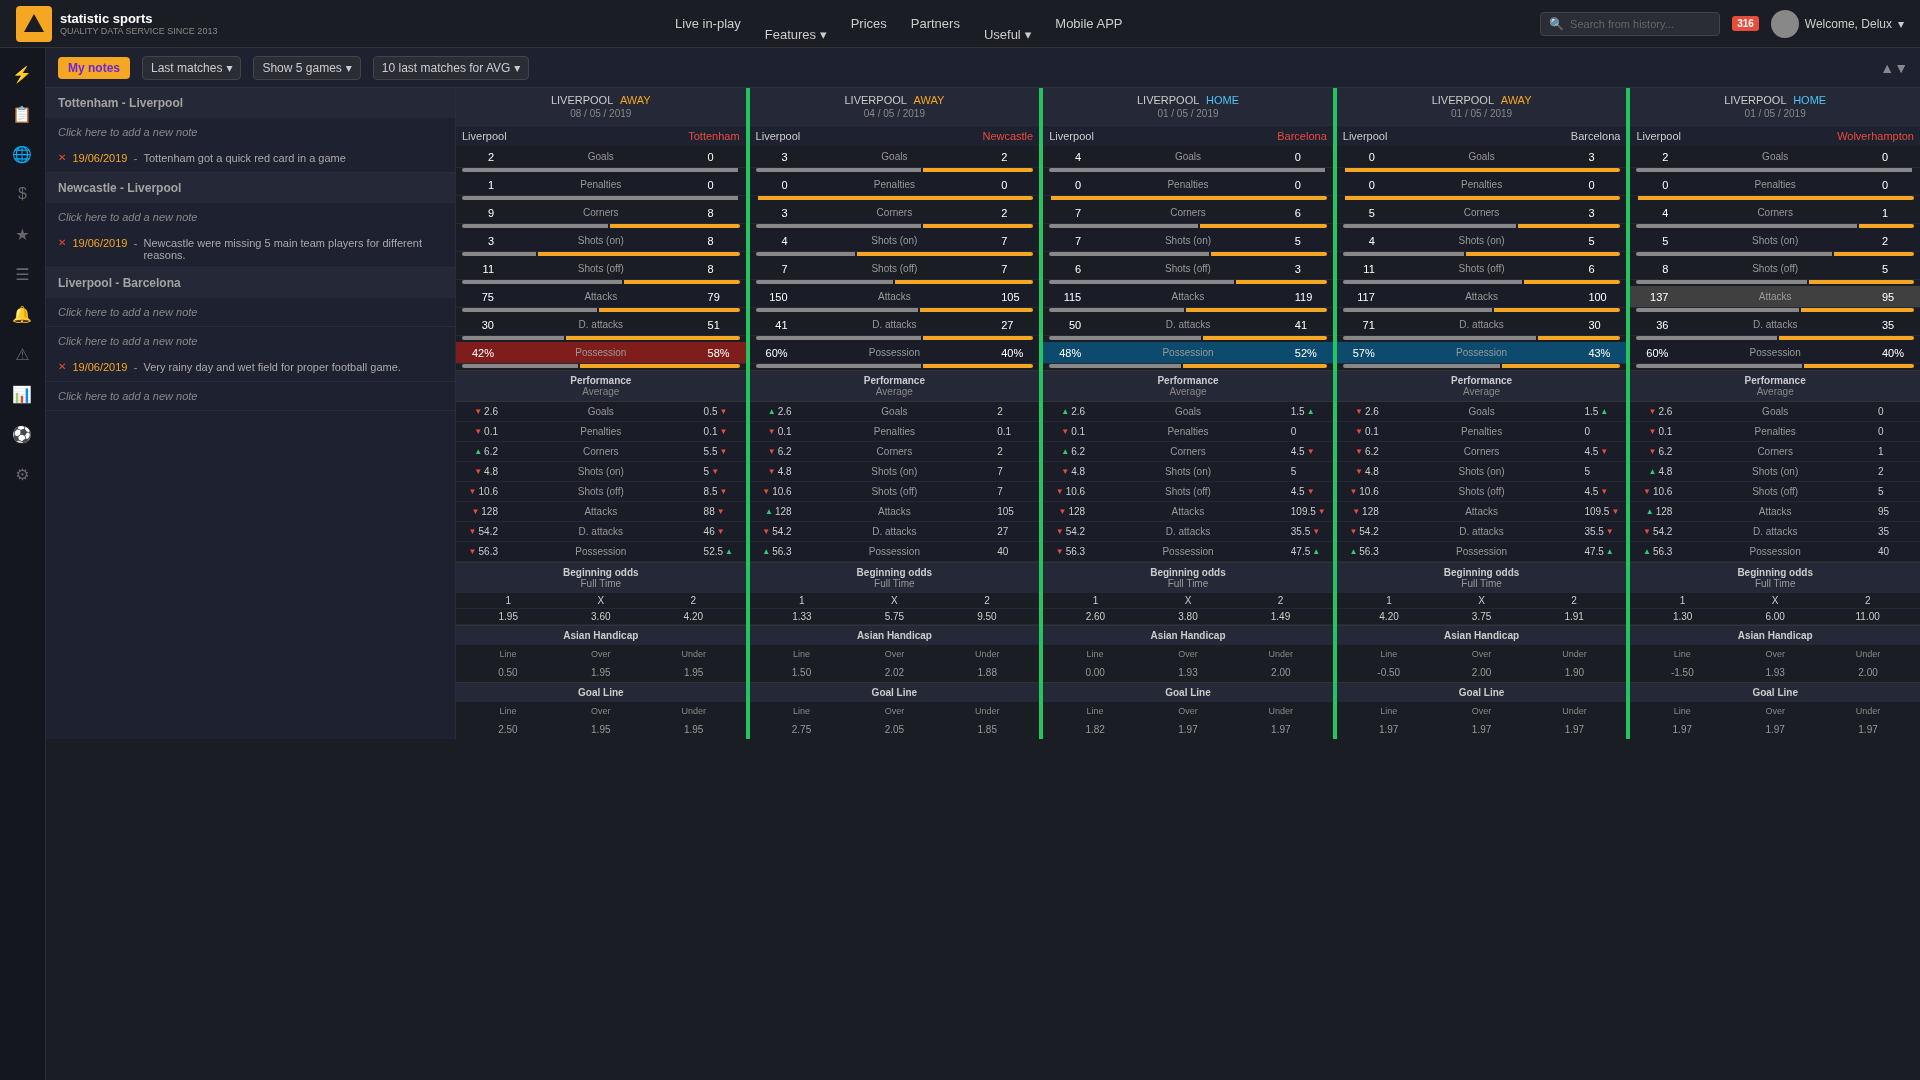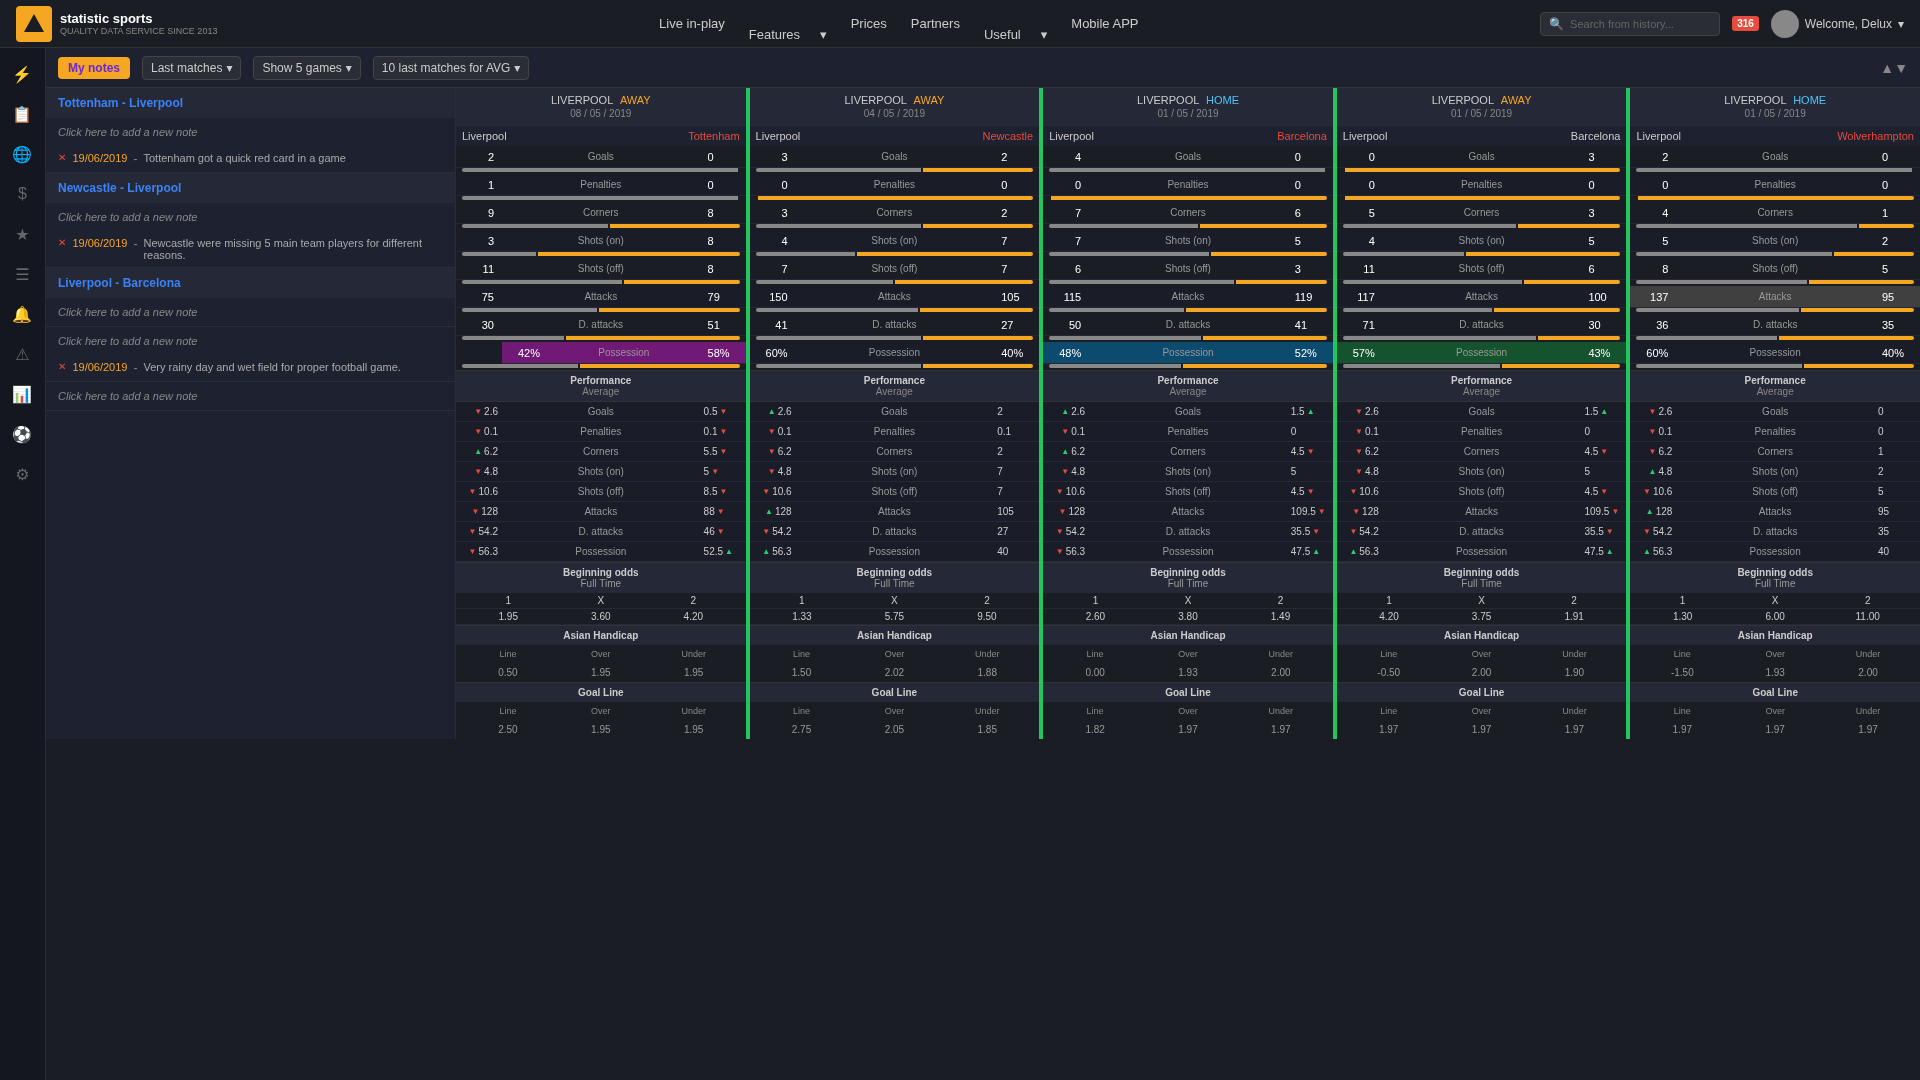--- a/index.html
+++ b/index.html
@@ -6,21 +6,21 @@
     body { background: #1a1d23; color: #ccc; font-family: Arial, sans-serif; font-size: 12px; overflow-x: hidden; }
 
     
     .top-bar { background: #1a1d23; height: 48px; display: flex; align-items: center; padding: 0 16px; border-bottom: 1px solid #333; }
     .logo { display: flex; align-items: center; gap: 8px; margin-right: 40px; }
     .logo-icon { width: 36px; height: 36px; background: #f5a623; border-radius: 4px; display: flex; align-items: center; justify-content: center; color: #1a1d23; font-weight: bold; font-size: 14px; }
     .logo-text { color: #fff; font-size: 13px; font-weight: bold; }
     .logo-sub { color: #888; font-size: 9px; }
     .main-nav { display: flex; align-items: center; gap: 24px; flex: 1; justify-content: center; }
     .main-nav a { color: #ccc; text-decoration: none; font-size: 13px; cursor: pointer; }
-    .nav-with-arrow { display: flex; align-items: center; gap: 20px; margin-top: 21px; }
+    .nav-with-arrow { display: flex; align-items: center; gap: 4px; margin-top: 21px; }
     .top-right { display: flex; align-items: center; gap: 12px; margin-left: auto; }
     .search-bar { background: #2a2d35; border: 1px solid #444; border-radius: 4px; padding: 4px 8px; color: #888; font-size: 12px; width: 180px; display: flex; align-items: center; gap: 6px; }
     .notif-badge { background: #e74c3c; color: #fff; border-radius: 3px; padding: 2px 5px; font-size: 10px; font-weight: bold; }
     .user-info { display: flex; align-items: center; gap: 6px; color: #ccc; font-size: 12px; }
     .avatar { width: 28px; height: 28px; border-radius: 50%; background: #888; }
 
     
     .layout { display: flex; height: calc(100vh - 48px); }
     .sidebar { width: 46px; background: #141620; border-right: 1px solid #2a2d35; display: flex; flex-direction: column; align-items: center; padding-top: 8px; gap: 4px; }
     .sidebar-icon { width: 36px; height: 36px; display: flex; align-items: center; justify-content: center; color: #666; border-radius: 4px; cursor: pointer; font-size: 16px; }
@@ -34,21 +34,21 @@
     .my-notes-tab { background: #f5a623; color: #6d28d9; border-radius: 4px; padding: 4px 10px; font-size: 12px; font-weight: bold; cursor: pointer; }
     .filter-dropdown { background: #2a2d35; border: 1px solid #444; border-radius: 4px; padding: 4px 8px; color: #ccc; font-size: 12px; display: flex; align-items: center; gap: 4px; cursor: pointer; }
     .expand-btn { margin-left: auto; color: #888; cursor: pointer; font-size: 14px; }
 
     
     .content-area { display: flex; }
 
     
     .notes-panel { width: 410px; min-width: 410px; background: #1e2130; border-right: 1px solid #2a2d35; overflow-y: auto; }
     .note-group { border-bottom: 1px solid #2a2d35; }
-    .note-header { background: #252836; padding: 8px 12px; color: #3b82f6; font-size: 12px; font-weight: bold; }
+    .note-header { background: #252836; padding: 8px 12px; color: #a3a3a3; font-size: 12px; font-weight: bold; }
     .note-add { padding: 8px 12px; color: #888; font-size: 11px; cursor: pointer; font-style: italic; }
     .note-entry { padding: 6px 12px; display: flex; align-items: flex-start; gap: 6px; }
     .note-x { color: #e74c3c; font-size: 10px; cursor: pointer; }
     .note-date { color: #f5a623; font-size: 11px; }
     .note-text { color: #aaa; font-size: 11px; }
 
     
     .stats-panel { flex: 1; overflow-x: auto; }
 
     
@@ -294,21 +294,21 @@
     </div>
       <div class="stat-row" style="">
         <span class="stat-val-left">30</span>
         <span class="stat-label">D. attacks</span>
         <span class="stat-val-right">51</span>
       </div>
     <div class="bar-row">
       <div class="bar-left" style="width:37%;background:#888;"></div>
       <div class="bar-right" style="width:63%;background:#f5a623;"></div>
     </div>
-      <div class="stat-row" style="background:#701a75;margin-left:46px;">
+      <div class="stat-row" style="background:#7f1d1d;">
         <span class="stat-val-left">42%</span>
         <span class="stat-label">Possession</span>
         <span class="stat-val-right">58%</span>
       </div>
     <div class="bar-row">
       <div class="bar-left" style="width:42%;background:#888;"></div>
       <div class="bar-right" style="width:58%;background:#f5a623;"></div>
     </div>
     <div class="perf-header">
       <div class="perf-header-title">Performance</div>
@@ -971,21 +971,21 @@
     </div>
       <div class="stat-row" style="">
         <span class="stat-val-left">71</span>
         <span class="stat-label">D. attacks</span>
         <span class="stat-val-right">30</span>
       </div>
     <div class="bar-row">
       <div class="bar-left" style="width:70%;background:#888;"></div>
       <div class="bar-right" style="width:30%;background:#f5a623;"></div>
     </div>
-      <div class="stat-row" style="background:#14532d;">
+      <div class="stat-row" style="background:#0c4a6e;">
         <span class="stat-val-left">57%</span>
         <span class="stat-label">Possession</span>
         <span class="stat-val-right">43%</span>
       </div>
     <div class="bar-row">
       <div class="bar-left" style="width:57%;background:#888;"></div>
       <div class="bar-right" style="width:43%;background:#f5a623;"></div>
     </div>
     <div class="perf-header">
       <div class="perf-header-title">Performance</div>

